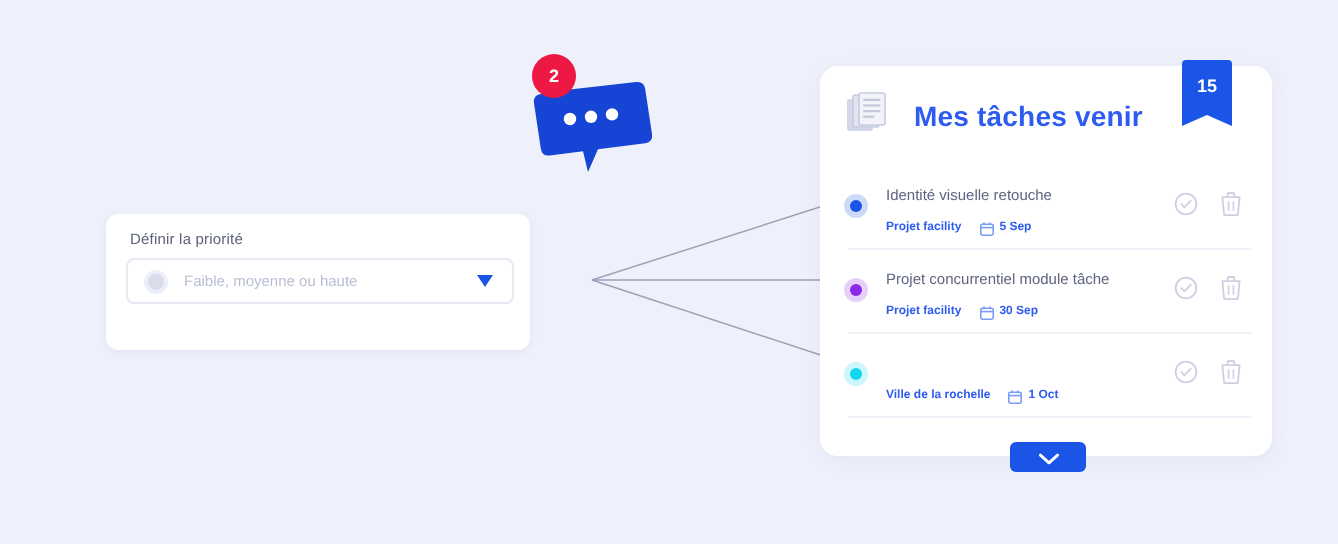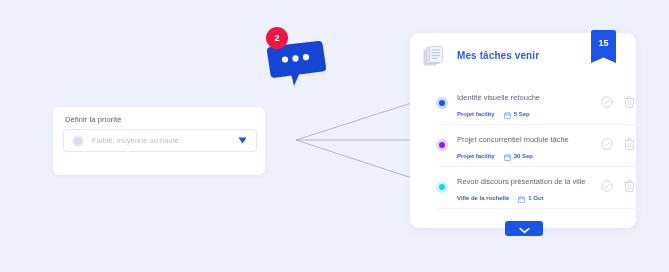--- a/index.html
+++ b/index.html
@@ -122,21 +122,21 @@
   .doc-icon {
     position: absolute;
     left: 13px;
     top: 13px;
     line-height: 0;
   }
   .card-title {
     position: absolute;
     left: 47px;
     top: 17px;
-    font-size: 10px;
+    font-size: 14px;
     font-weight: bold;
     color: #2e5bf0;
     letter-spacing: 0.1px;
   }
   .ribbon {
     position: absolute;
     left: 181px;
     top: -3px;
     width: 31px;
     height: 37px;
@@ -150,21 +150,21 @@
     width: 25px;
     text-align: center;
     font-size: 9px;
     font-weight: bold;
     color: #ffffff;
   }
 
   
   .task-row {
     position: absolute;
-    left: 16px;
+    left: 2px;
     width: 219px;
     height: 41px;
   }
   .task-row.r0 { top: 51px; }
   .task-row.r1 { top: 93px; }
   .task-row.r2 { top: 135px; }
   .row-sep {
     position: absolute;
     left: 12px;
     bottom: 0;
@@ -378,21 +378,20 @@
           <line x1="4.3" y1="4.6" x2="4.3" y2="9.4" stroke="#ccd0e2" stroke-width="0.8"></line>
           <line x1="6.7" y1="4.6" x2="6.7" y2="9.4" stroke="#ccd0e2" stroke-width="0.8"></line>
         </svg>
       </span>
     </div>
     <div class="row-sep"></div>
   </div>
 
   <div class="task-row r2">
     <span class="task-dot" style="background:#13d6ef"></span>
-    <div class="task-title">Revoir discours présentation de la ville</div>
     <div class="task-meta">
       <span class="task-project">Ville de la rochelle</span>
       <span class="task-date-chip">
         <span>
           <svg width="7" height="7" viewBox="0 0 7 7">
             <rect x="0.4" y="1.1" width="6.2" height="5.5" rx="0.8" fill="none" stroke="#7b9cf5" stroke-width="0.8"></rect>
             <line x1="0.4" y1="2.8" x2="6.6" y2="2.8" stroke="#7b9cf5" stroke-width="0.8"></line>
             <line x1="2" y1="0.3" x2="2" y2="1.6" stroke="#7b9cf5" stroke-width="0.8"></line>
             <line x1="5" y1="0.3" x2="5" y2="1.6" stroke="#7b9cf5" stroke-width="0.8"></line>
           </svg>

